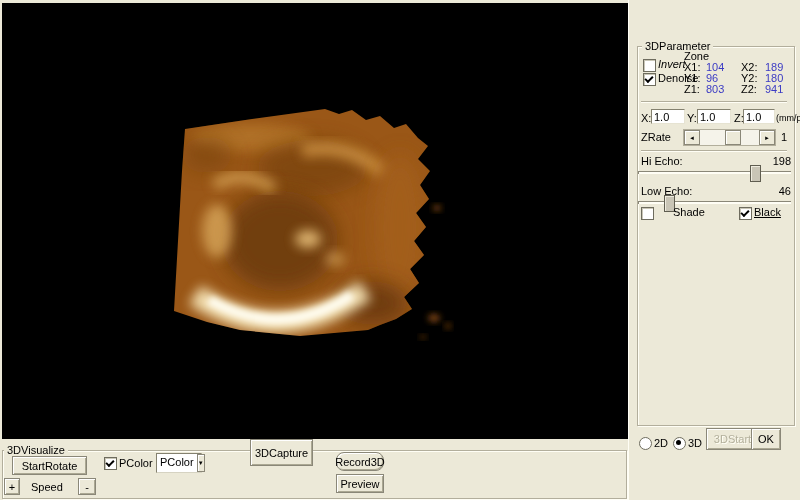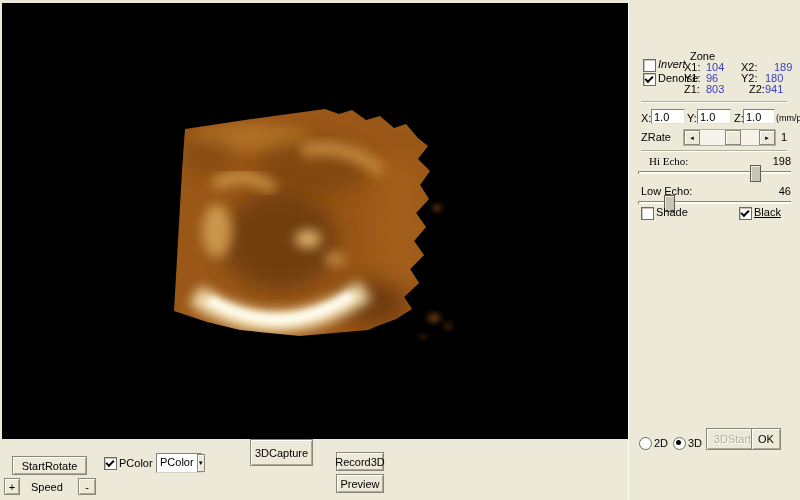--- a/index.html
+++ b/index.html
@@ -101,41 +101,44 @@
         <ellipse cx="435" cy="205" rx="4" ry="3" fill="#7e4512" filter="url(#b3)"></ellipse>
         <ellipse cx="432" cy="315" rx="6" ry="4" fill="#7e4512" filter="url(#b3)"></ellipse>
         <ellipse cx="446" cy="323" rx="3" ry="3" fill="#6e3b0e" filter="url(#b3)"></ellipse>
         <ellipse cx="421" cy="334" rx="3" ry="2" fill="#6e3b0e" filter="url(#b3)"></ellipse>
       </g>
     </svg>
   </div>
 
   <div class="panel-right">
 
+    <div class="group" style="left:8px;top:46px;width:156px;height:378px;">
+      <span class="group-label" style="left:4px;">3DParameter</span>
+    </div>
 
     <span class="cb" style="left:14px;top:59px;"></span>
     <span class="lbl" style="left:29px;top:58px;font-style:italic;">Invert</span>
     <span class="cb on" style="left:14px;top:73px;"></span>
     <span class="lbl" style="left:29px;top:72px;">Denoise</span>
 
-    <span class="lbl" style="left:61px;top:50px;">Zone</span>
+    <span class="lbl" style="left:55px;top:50px;">Zone</span>
 
     <span class="lbl" style="left:55px;top:61px;">X1:</span>
     <span class="lbl blue" style="left:77px;top:61px;">104</span>
     <span class="lbl" style="left:112px;top:61px;">X2:</span>
-    <span class="lbl blue" style="left:136px;top:61px;margin-left:9px;">189</span>
+    <span class="lbl blue" style="left:136px;top:61px;">189</span>
 
     <span class="lbl" style="left:55px;top:72px;">Y1:</span>
     <span class="lbl blue" style="left:77px;top:72px;">96</span>
     <span class="lbl" style="left:112px;top:72px;">Y2:</span>
     <span class="lbl blue" style="left:136px;top:72px;">180</span>
 
     <span class="lbl" style="left:55px;top:83px;">Z1:</span>
     <span class="lbl blue" style="left:77px;top:83px;">803</span>
-    <span class="lbl" style="left:112px;top:83px;margin-left:8px;">Z2:</span>
+    <span class="lbl" style="left:112px;top:83px;">Z2:</span>
     <span class="lbl blue" style="left:136px;top:83px;">941</span>
 
     <div class="sep" style="left:12px;top:101px;width:146px;"></div>
 
     <span class="lbl" style="left:12px;top:112px;">X:</span>
     <input class="tin" style="left: 22px; top: 109px;" value="1.0">
     <span class="lbl" style="left:58px;top:112px;">Y:</span>
     <input class="tin" style="left: 68px; top: 109px;" value="1.0">
     <span class="lbl" style="left:105px;top:112px;">Z:</span>
     <input class="tin" style="left: 114px; top: 109px; width: 26px;" value="1.0">
@@ -150,62 +153,65 @@
         <span class="sb-thumb" style="left: 55%; margin-left: -7.7px;"></span>
       </div>
       <span class="sb-btn" style="right:0;">
           <span>►</span>
         </span>
     </div>
     <span class="lbl" style="left:152px;top:131px;">1</span>
 
     <div class="sep" style="left:12px;top:150px;width:146px;"></div>
 
-    <span class="lbl" style="left:20px;top:155px;font-family:Liberation Serif, serif;">Hi Echo:</span>
+    <span class="lbl" style="left:12px;top:155px;">Hi Echo:</span>
     <span class="lbl rt" style="left:128px;top:155px;width:34px;">198</span>
     <div class="slider" style="left:9px;top:165px;width:153px;">
       <div class="track"></div>
       <span class="thumb" style="left: 77.6471%; margin-left: -6.98824px;"></span>
     </div>
 
     <span class="lbl" style="left:12px;top:185px;">Low Echo:</span>
     <span class="lbl rt" style="left:128px;top:185px;width:34px;">46</span>
     <div class="slider" style="left:9px;top:195px;width:153px;">
       <div class="track"></div>
       <span class="thumb" style="left: 18.0392%; margin-left: -1.62353px;"></span>
     </div>
 
     <span class="cb" style="left:12px;top:207px;"></span>
-    <span class="lbl" style="left:27px;top:206px;">Shade</span>
+    <span class="lbl" style="left:44px;top:206px;">Shade</span>
     <span class="cb on" style="left:110px;top:207px;"></span>
     <span class="lbl" style="left:125px;top:206px;text-decoration:underline;">Black</span>
 
     <span class="radio" style="left:10px;top:437px;"></span>
     <span class="lbl" style="left:25px;top:437px;">2D</span>
     <span class="radio on" style="left:44px;top:437px;"></span>
     <span class="lbl" style="left:59px;top:437px;">3D</span>
     <button class="btn disabled" style="left:77px;top:428px;width:53px;height:22px;">3DStart</button>
     <button class="btn" style="left:122px;top:428px;width:30px;height:22px;">OK</button>
   </div>
 
   <div class="panel-bottom">
+    <div class="group" style="left:2px;top:11px;width:623px;height:47px;">
+      <span class="group-label" style="left:1px;">3DVisualize</span>
+    </div>
 
     <button class="btn" style="left:12px;top:17px;width:75px;height:19px;text-align:right;">StartRotate</button>
     <button class="btn" style="left:4px;top:39px;width:16px;height:17px;">+</button>
     <span class="lbl" style="left:31px;top:42px;">Speed</span>
     <button class="btn" style="left:78px;top:39px;width:18px;height:17px;">-</button>
 
     <span class="cb on" style="left:104px;top:18px;"></span>
     <span class="lbl" style="left:119px;top:18px;">PColor</span>
 
     <div class="combo" style="left:156px;top:14px;width:44px;height:18px;">
       <span class="combo-text">PColor</span>
       <span class="combo-btn">
           <span>▼</span>
         </span>
     </div>
 
     <button class="btn" style="left:250px;top:0;width:63px;height:27px;">3DCapture</button>
-    <button class="btn" style="left:336px;top:13px;width:48px;height:19px;">Record3D</button>
+    <button class="btn" style="left:336px;top:13px;width:48px;height:19px;border-radius:8px;">Record3D</button>
     <button class="btn" style="left:336px;top:35px;width:48px;height:19px;">Preview</button>
   </div>
 
 </div>
 
 </body></html>

